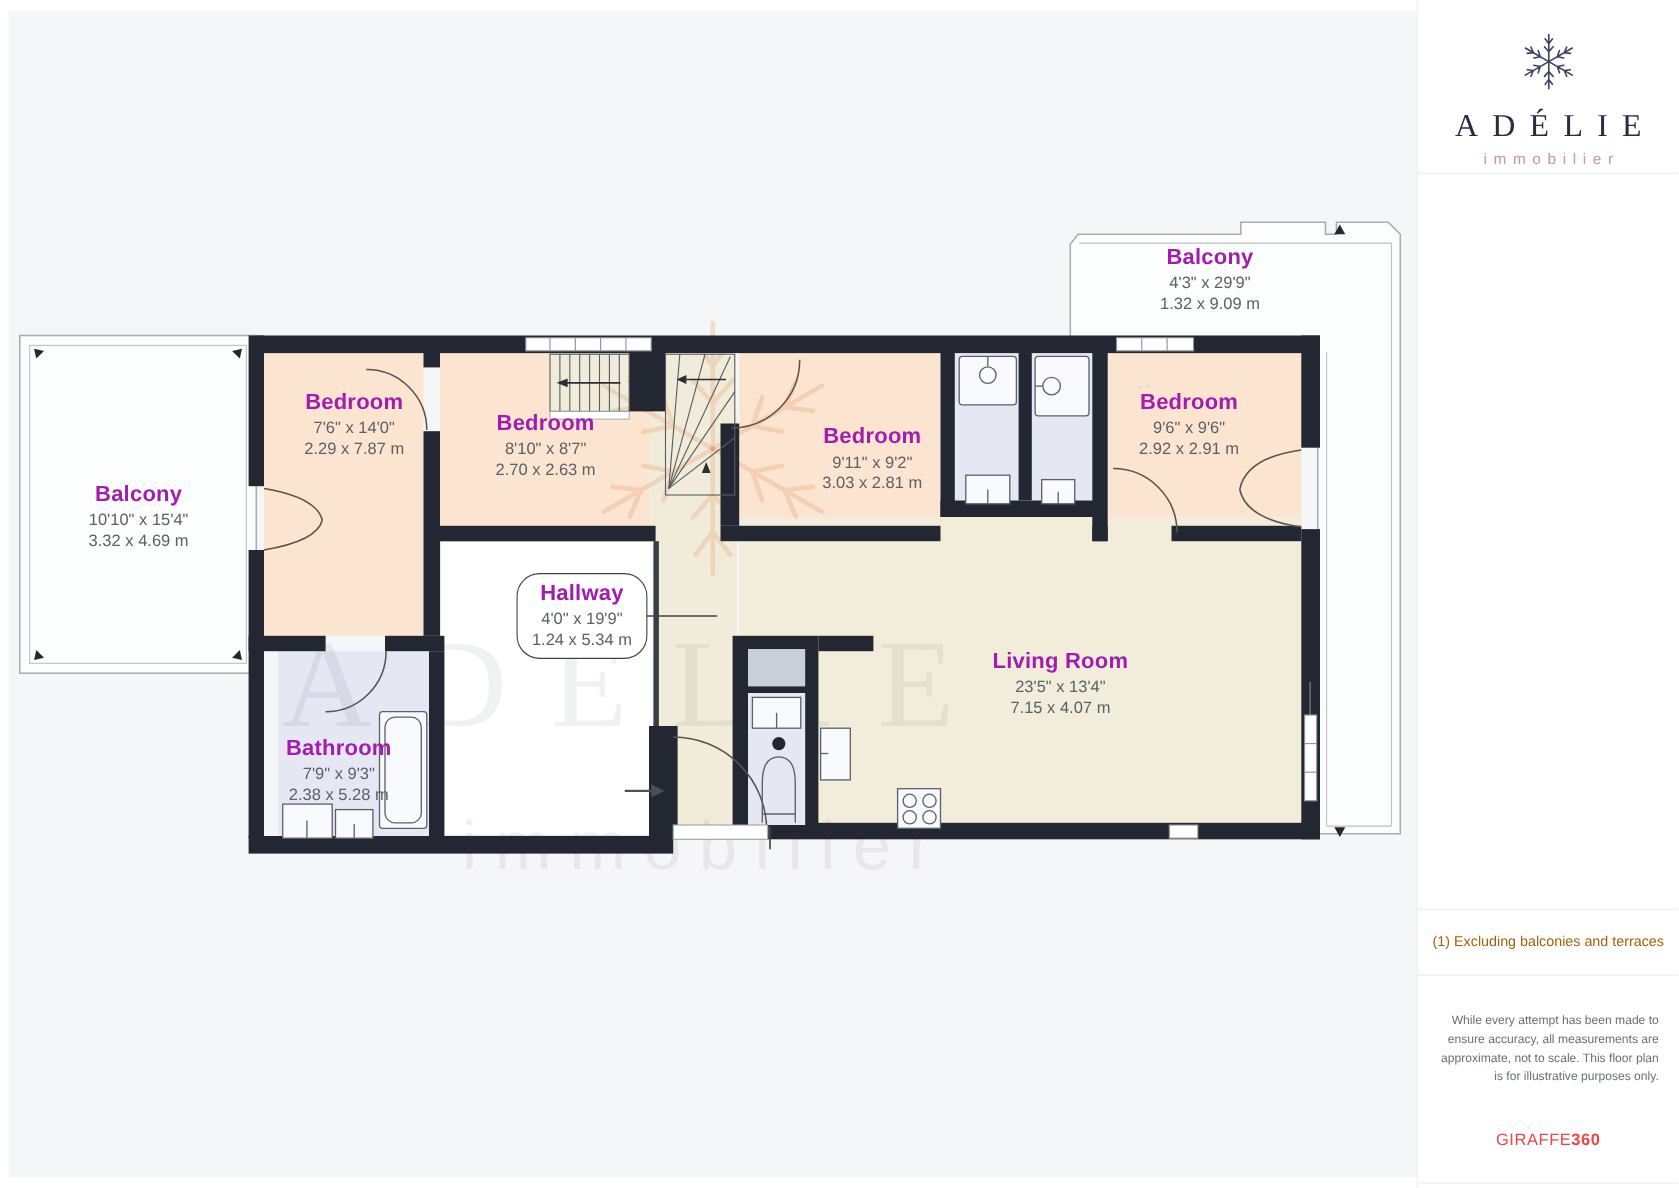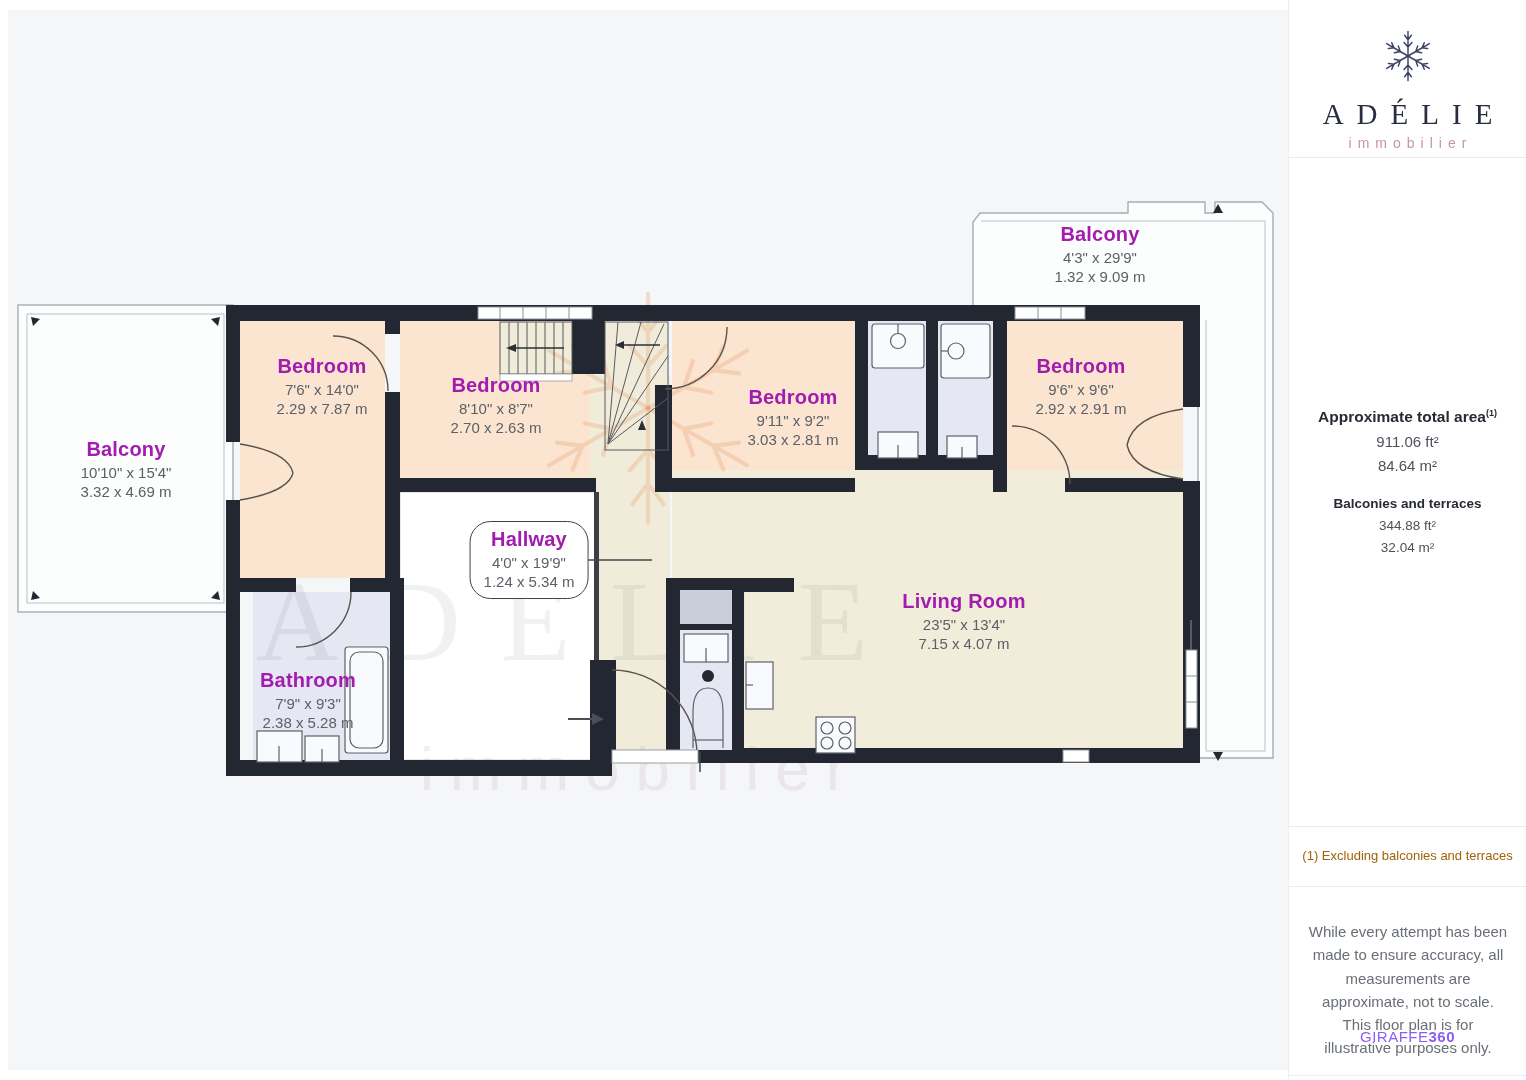--- a/index.html
+++ b/index.html
@@ -21,25 +21,25 @@
   .logo-name{font-family:"Liberation Serif",serif;font-size:29px;color:#282d41;letter-spacing:13px;
              margin-top:10px;text-indent:13px;}
   .logo-sub{font-size:14px;color:#c795a4;letter-spacing:6px;margin-top:4px;text-indent:6px;}
   .area-block{position:absolute;top:408px;left:0;width:100%;text-align:center;color:#4c525a;}
   .area-title{font-size:15.5px;font-weight:bold;color:#262b33;}
   .area-title sup{font-size:9px;}
   .area-val{font-size:15px;margin-top:7px;}
   .balc-title{font-size:13.5px;font-weight:bold;color:#262b33;margin-top:22px;}
   .balc-val{font-size:13.5px;margin-top:7px;}
   .footnote{position:absolute;top:848px;left:0;width:100%;text-align:center;font-size:13px;color:#a16207;}
-  .disclaimer{position:absolute;top:920px;left:19px;width:200px;text-align:center;font-size:15px;
+  .disclaimer{position:absolute;top:920px;left:19px;width:200px;text-align:right;font-size:11px;
               line-height:1.55;color:#696f77;}
   .disclaimer2{position:absolute;top:983px;left:19px;width:200px;text-align:center;font-size:12.5px;
               line-height:1.55;color:#696f77;}
-  .credit{position:absolute;top:1028px;left:0;width:100%;text-align:center;font-size:15px;color:#8b5cf6;
+  .credit{position:absolute;top:1028px;left:0;width:100%;text-align:center;font-size:15px;color:#ef4444;
           letter-spacing:.5px;}
   .credit b{font-weight:bold;}
 </style>
 </head>
 <body>
 
 <div class="canvas">
 
   <svg class="plan-svg" viewBox="0 0 1526 1080">
     <defs>
@@ -272,30 +272,20 @@
   <aside class="sidebar">
     <div class="logo">
       <svg width="56" height="56" viewBox="-50 -50 100 100">
         <use href="#sf" stroke="#3a4161" stroke-width="2.6"></use>
       </svg>
       <div class="logo-name">ADÉLIE</div>
       <div class="logo-sub">immobilier</div>
     </div>
     <div class="sb-divider" style="top:157px"></div>
 
-    <div class="area-block">
-      <div class="area-title">
-        <span>Approximate total area</span><sup>(1)</sup>
-      </div>
-      <div class="area-val">911.06 ft²</div>
-      <div class="area-val">84.64 m²</div>
-      <div class="balc-title">Balconies and terraces</div>
-      <div class="balc-val">344.88 ft²</div>
-      <div class="balc-val">32.04 m²</div>
-    </div>
 
     <div class="sb-divider" style="top:826px"></div>
     <div class="footnote">(1) Excluding balconies and terraces</div>
     <div class="sb-divider" style="top:886px"></div>
     <div class="disclaimer">While every attempt has been made to ensure accuracy, all measurements are approximate, not to scale. This floor plan is for illustrative purposes only.</div>
     <div class="credit">
       <span>GIRAFFE</span><b>360</b>
     </div>
     <div class="sb-divider" style="top:1075px"></div>
   </aside>

